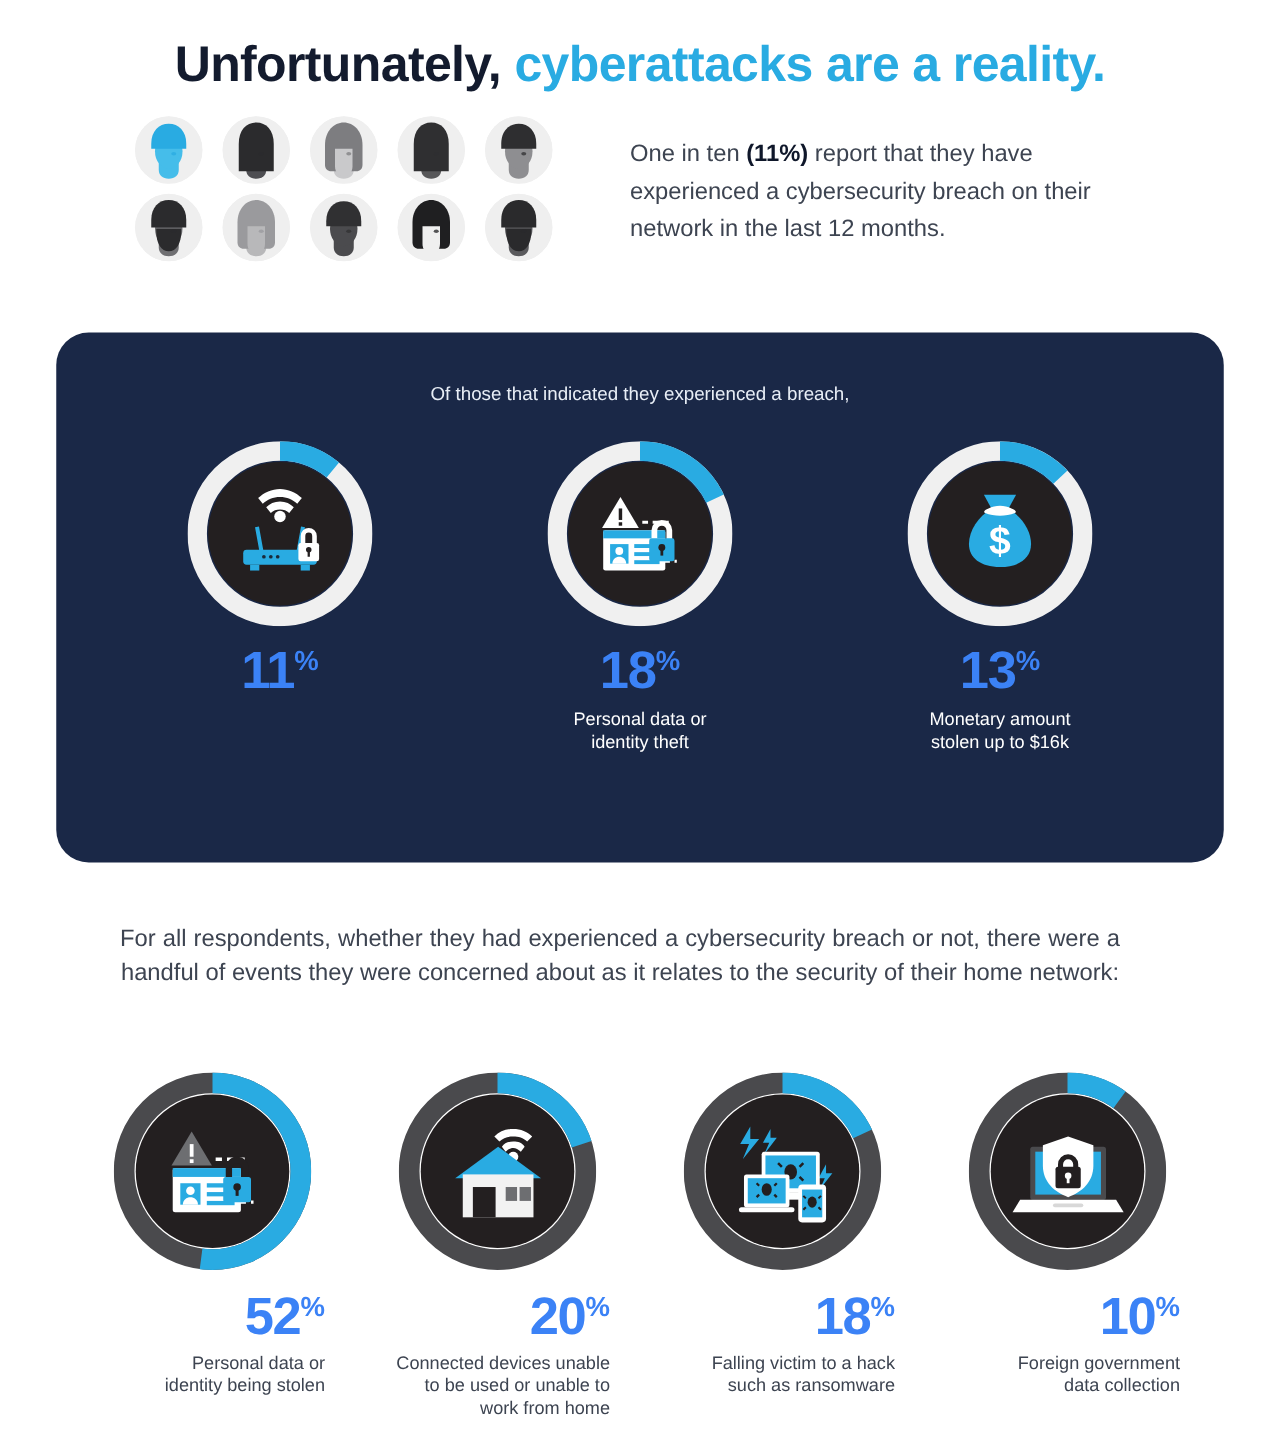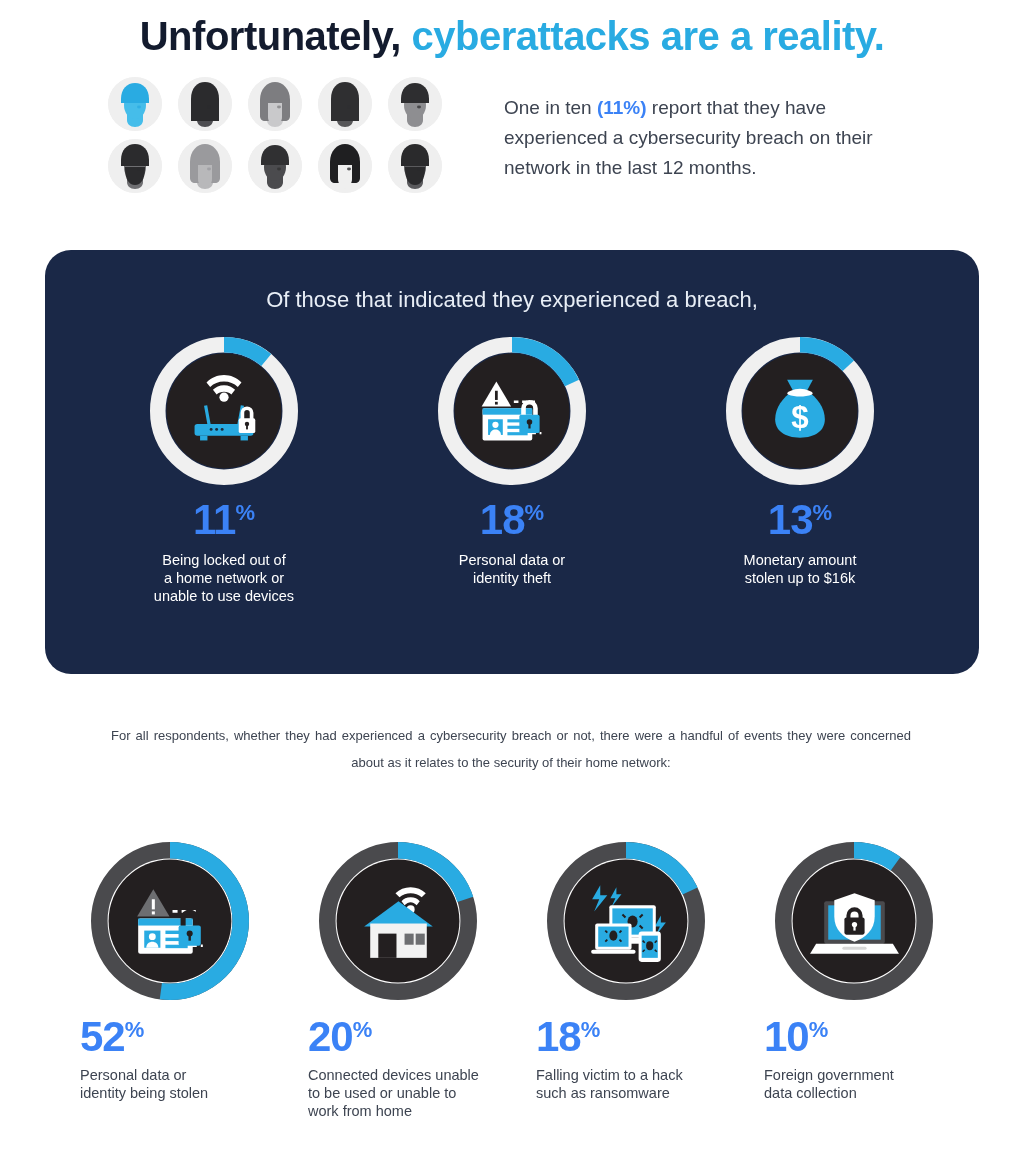--- a/index.html
+++ b/index.html
@@ -15,20 +15,21 @@
 
   
   .title {
     text-align: center;
     font-size: 40px;
     font-weight: bold;
     letter-spacing: -0.5px;
     padding-top: 14px;
     color: #131b2e;
     white-space: nowrap;
+    margin-top: 16px;
   }
   .title .accent { color: #29abe2; }
 
   
   .intro-row {
     display: flex;
     align-items: flex-start;
     padding: 18px 0 0 0;
   }
   .avatar-grid {
@@ -47,34 +48,34 @@
     overflow: hidden;
   }
   .intro-text {
     margin-left: 36px;
     width: 420px;
     font-size: 19px;
     line-height: 30px;
     color: #3d4451;
     padding-top: 16px;
   }
-  .intro-text b { color: #3b82f6; font-weight: bold; }
+  .intro-text b { color: #0f172a; font-weight: bold; }
 
   
   .panel {
     position: absolute;
     left: 45px; top: 250px;
     width: 934px; height: 424px;
     background: #1a2847;
     border-radius: 26px;
   }
   .panel-heading {
     text-align: center;
     color: #e8eef6;
-    font-size: 22px;
+    font-size: 15px;
     line-height: 30px;
     padding-top: 35px;
   }
   .panel-stats {
     display: flex;
     justify-content: center;
     gap: 58px;
     padding-top: 22px;
   }
   .stat { width: 230px; text-align: center; }
@@ -98,39 +99,39 @@
   .panel .cap {
     color: #ffffff;
     font-size: 14.5px;
     line-height: 18px;
     margin-top: 10px;
   }
 
   
   .mid-para {
     position: absolute;
-    left: 111px; top: 722px;
+    left: 96px; top: 722px;
     width: 800px;
     text-align: justify;
     text-align-last: center;
-    font-size: 13px;
+    font-size: 19px;
     line-height: 27px;
     color: #3d4451;
   }
 
   
   .bottom-stats {
     position: absolute;
     left: 0; top: 842px;
     width: 1024px;
     display: flex;
     justify-content: center;
     gap: 48px;
   }
-  .bstat { width: 180px; text-align: left; }
+  .bstat { width: 180px; text-align: right; }
   .bstat .cap {
     color: #3d4451;
     font-size: 14.5px;
     line-height: 18px;
     margin-top: 8px;
   }
   .bstat .pct { margin-top: 16px; }
 </style>
 </head>
 <body>
@@ -255,25 +256,20 @@
       <g>
                   <path d="M68 52a7 7 0 0114 0v7h-4v-7a3 3 0 00-6 0v7h-4z" fill="#ffffff"></path>
       <rect x="66" y="58" width="18" height="16" rx="2" fill="#ffffff"></rect>
       <circle cx="75" cy="64" r="2.4" fill="#231f20"></circle>
                   <rect x="74" y="65" width="2" height="5" fill="#231f20"></rect>
                 </g>
     </svg>
             </div>
           </div>
           <div class="pct"><span class="num">11</span><span class="sign">%</span></div>
-          <div class="cap">
-            <div>Being locked out of</div>
-            <div>a home network or</div>
-            <div>unable to use devices</div>
-          </div>
         </div>
         <div class="stat">
           <div class="donut" style="width: 148px; height: 148px;">
             <svg width="148" height="148" viewBox="0 0 148 148">
               <circle cx="74" cy="74" r="66.23" fill="none" stroke="#f0f0f0" stroke-width="15.54"></circle>
               <circle cx="74" cy="74" r="66.23" fill="none" stroke="#29abe2" stroke-width="15.54" stroke-dasharray="74.90436532101072 341.23099757349326" transform="rotate(-90 74 74)"></circle>
               <circle cx="74" cy="74" r="57.46000000000001" fill="#231f20"></circle>
             </svg>
             <div class="glyph">
               <svg width="92" height="92" viewBox="0 0 100 100">

